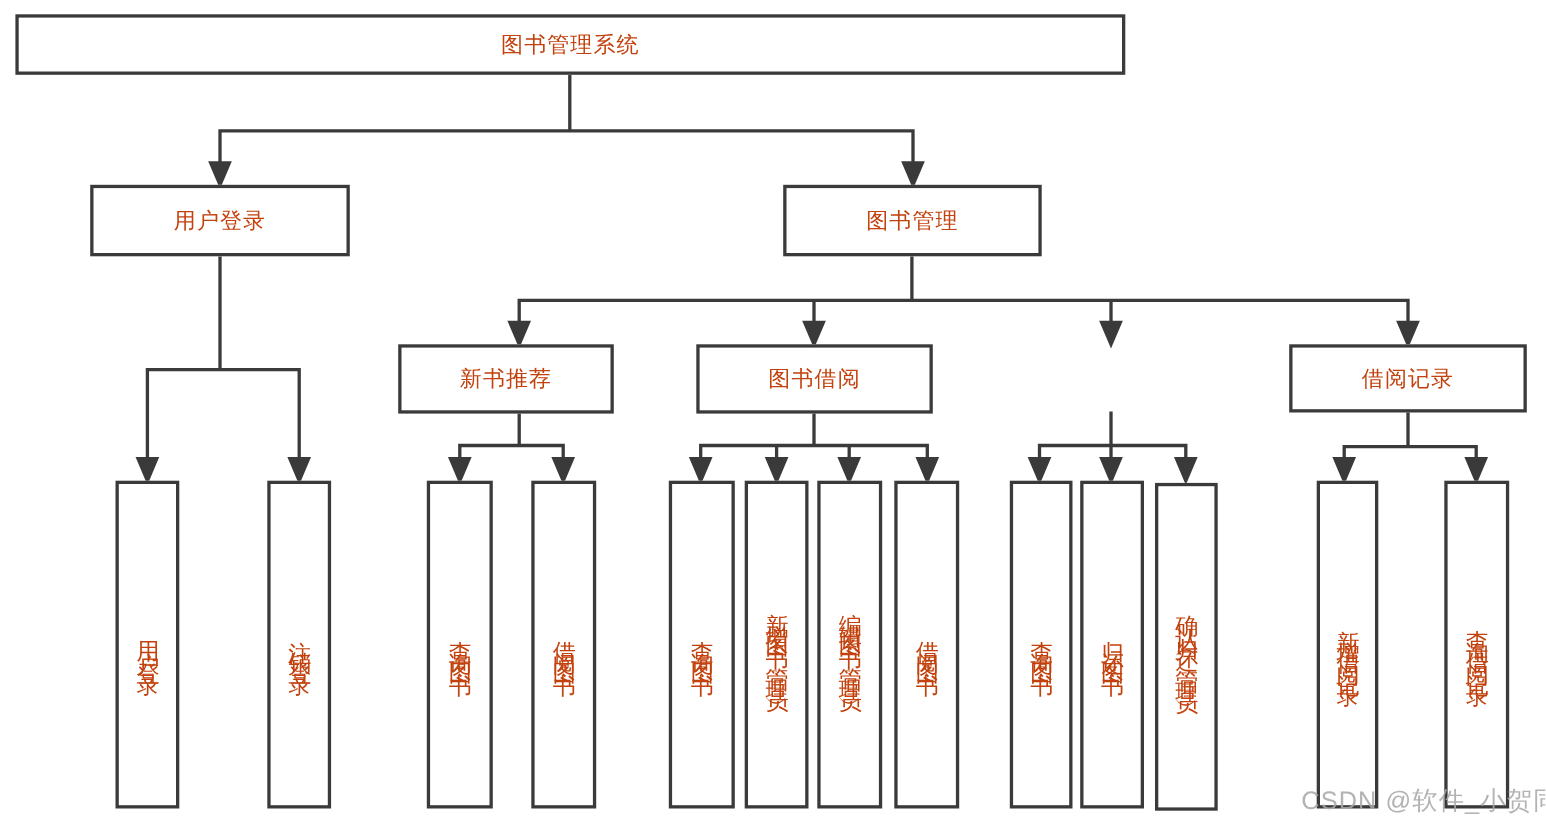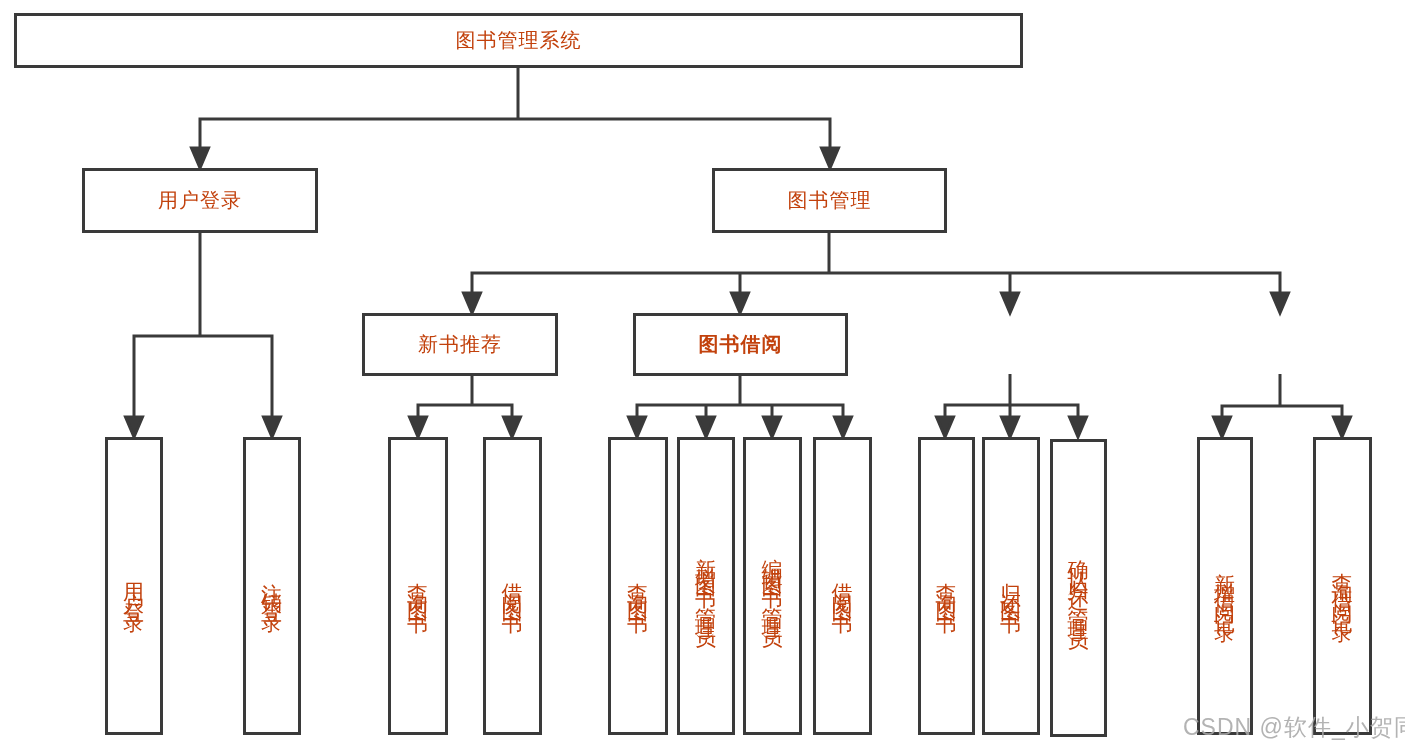--- a/index.html
+++ b/index.html
@@ -104,21 +104,22 @@
       <polygon fill="#3a3a3a" points="1333.5,417 1350.5,417 1342,437"></polygon>
     </g>
   </svg>
 
   <div class="node" style="left:14px; top:13px; width:1009px; height:55px;">图书管理系统</div>
 
   <div class="node" style="left:82px; top:168px; width:236px; height:65px;">用户登录</div>
   <div class="node" style="left:712px; top:168px; width:235px; height:65px;">图书管理</div>
 
   <div class="node" style="left:362px; top:313px; width:196px; height:63px;">新书推荐</div>
-  <div class="node" style="left:633px; top:313px; width:215px; height:63px;font-weight:bold;">图书借阅</div>
+  <div class="node" style="left:633px; top:313px; width:215px; height:63px;">图书借阅</div>
+  <div class="node" style="left:1172px; top:313px; width:216px; height:62px;">借阅记录</div>
 
   <div class="vnode" style="left:105px; top:437px; width:58px; height:298px;">用户登录</div>
   <div class="vnode" style="left:243px; top:437px; width:58px; height:298px;">注销登录</div>
 
   <div class="vnode" style="left:388px; top:437px; width:60px; height:298px;">查询图书</div>
   <div class="vnode" style="left:483px; top:437px; width:59px; height:298px;">借阅图书</div>
 
   <div class="vnode" style="left:608px; top:437px; width:60px; height:298px;">查询图书</div>
   <div class="vnode" style="left:677px; top:437px; width:58px; height:298px;">新增图书（管理员）</div>
   <div class="vnode" style="left:743px; top:437px; width:59px; height:298px;">编辑图书（管理员）</div>

